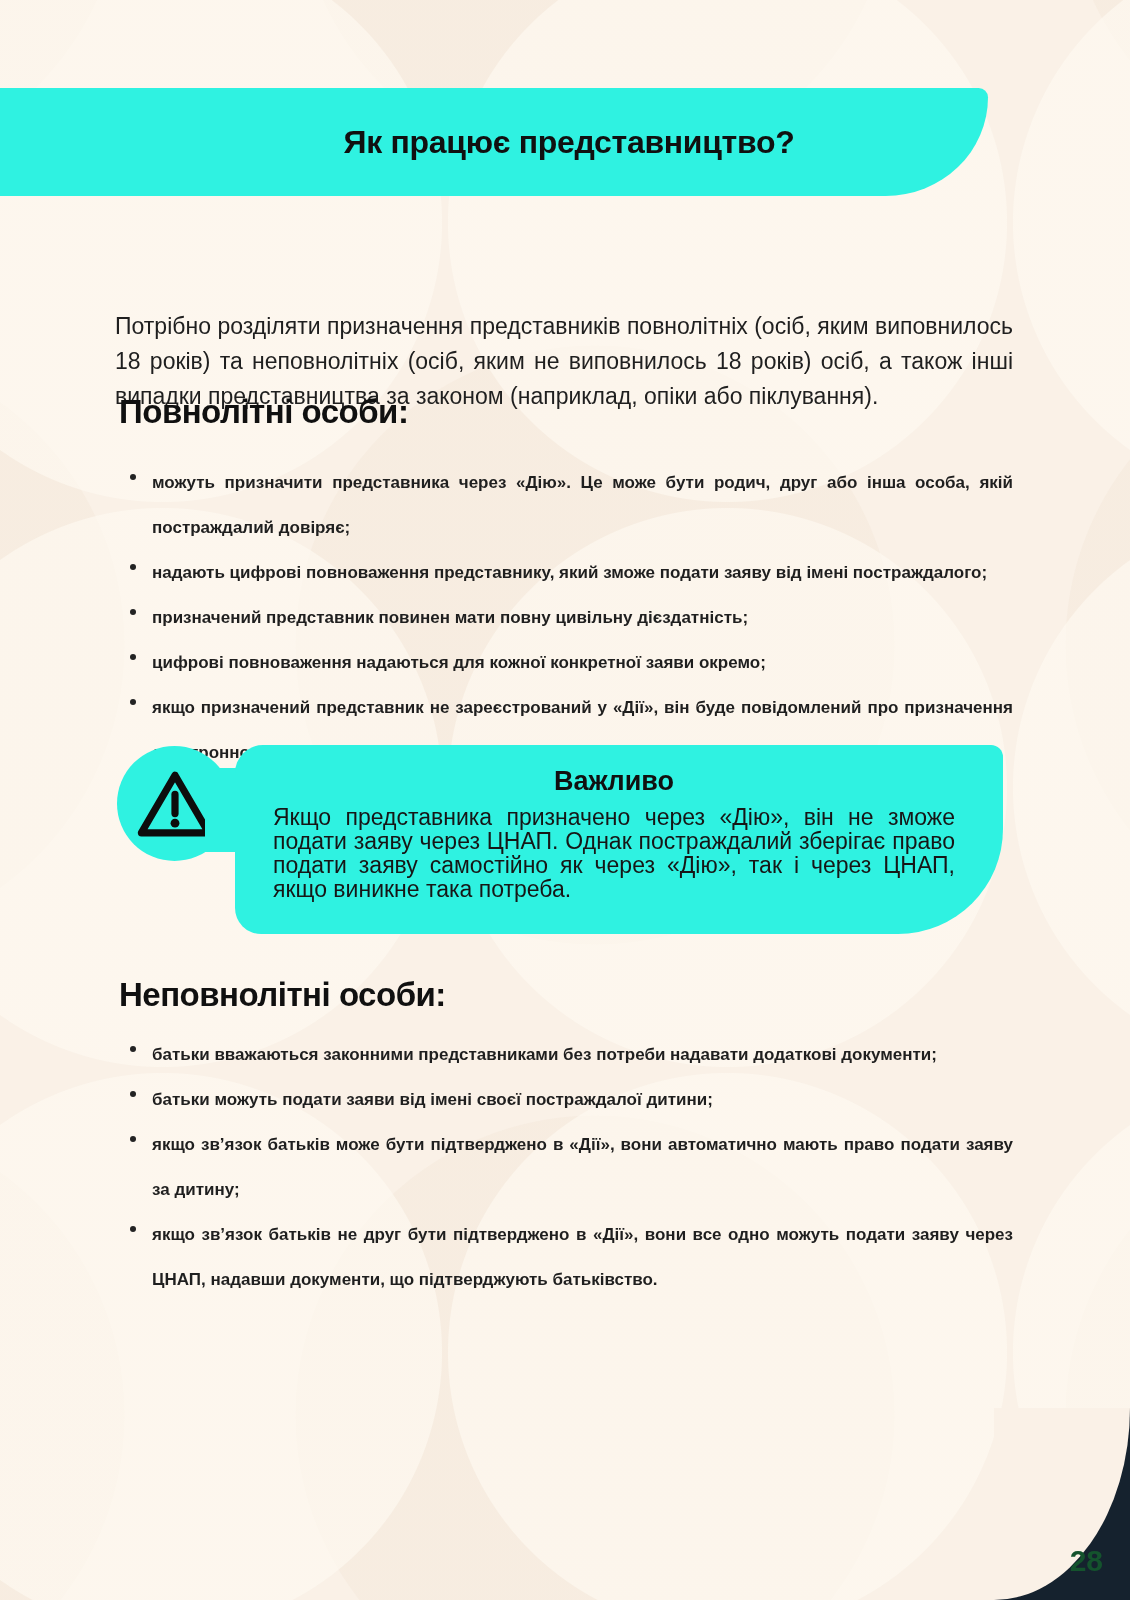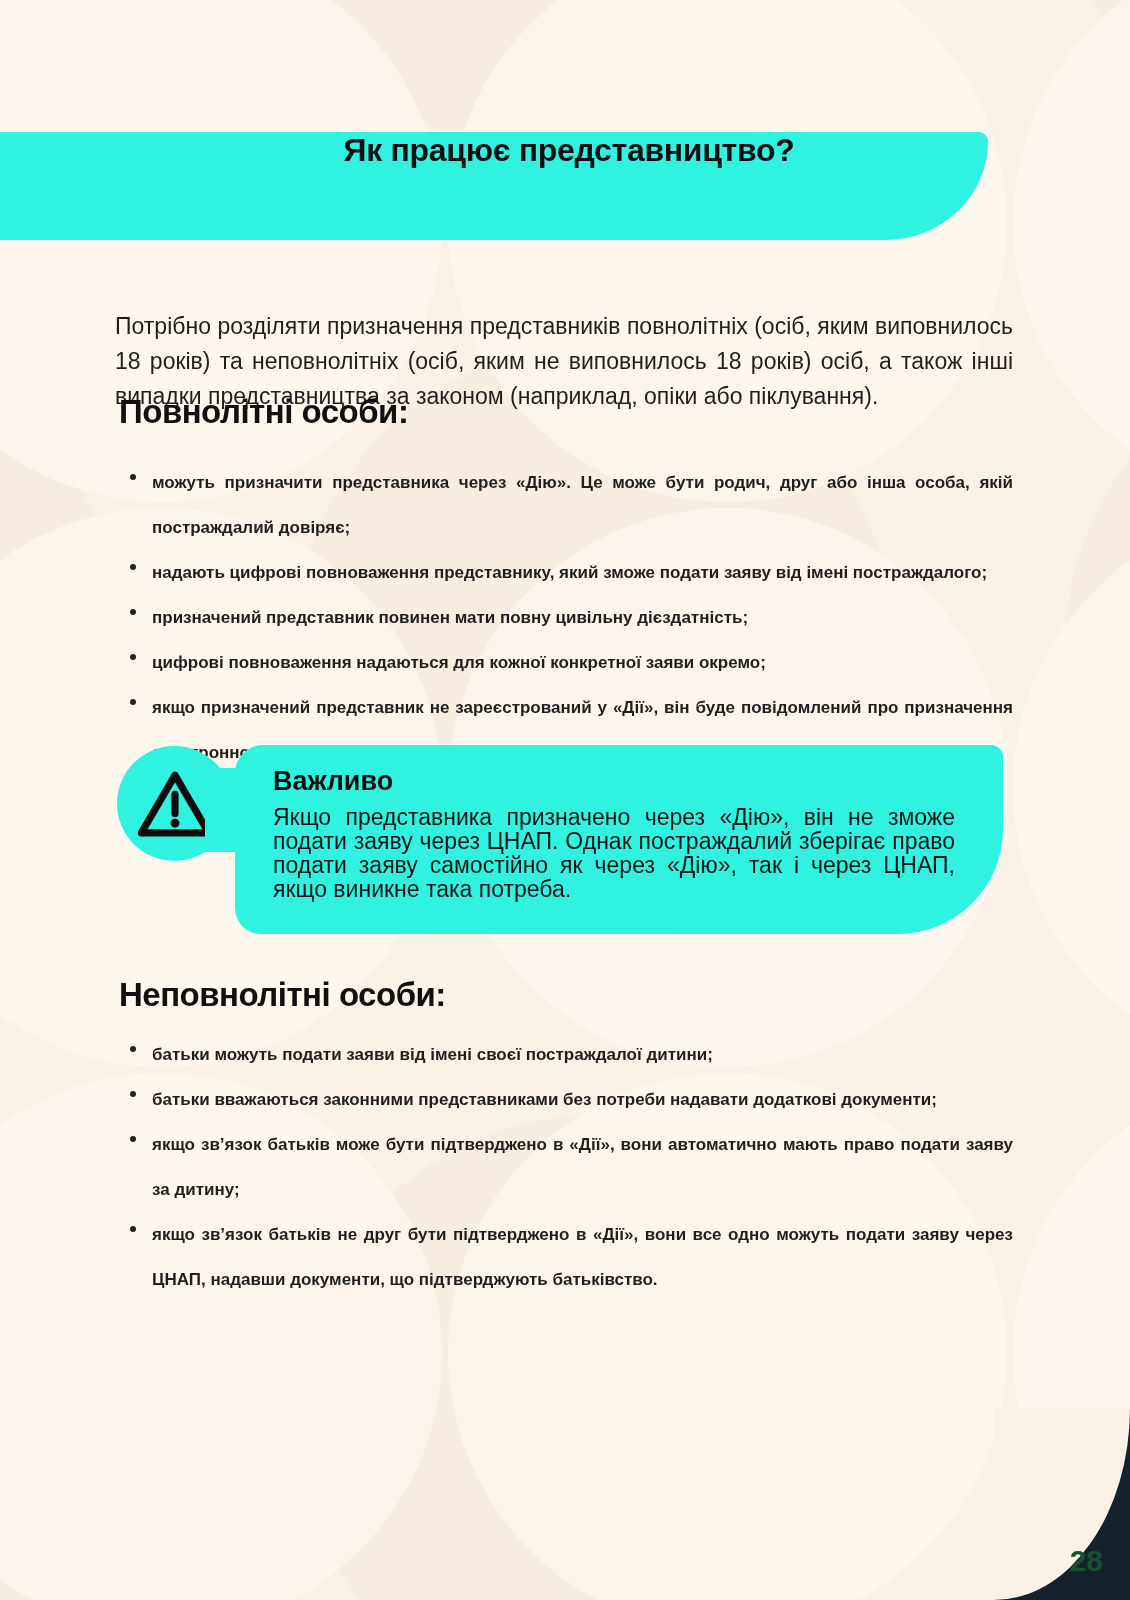--- a/index.html
+++ b/index.html
@@ -15,22 +15,22 @@
     background-image:
       radial-gradient(circle 280px at center, rgba(255,251,243,0.6) 0 279px, rgba(255,251,243,0) 280px),
       radial-gradient(circle 300px at center, rgba(241,228,214,0.35) 0 299px, rgba(241,228,214,0) 300px);
     background-size:565px 565px, 770px 770px;
     background-position:-120px -60px, 210px 260px;
   }
   .title-banner{
     position:absolute;left:0;top:88px;width:988px;height:108px;z-index:1;
     background:#2FF2E1;
     border-radius:0 10px 110px 0 / 0 10px 106px 0;
-    display:flex;align-items:flex-start;justify-content:center;
-    box-sizing:border-box;padding-left:150px;margin-top:44px;
+    display:flex;align-items:center;justify-content:center;
+    box-sizing:border-box;padding-left:150px;
   }
   .title-banner h1{
     margin:0;font-size:32px;font-weight:bold;color:#101010;letter-spacing:-0.3px;
   }
   .intro{
     position:absolute;left:115px;top:266px;width:898px;z-index:1;
     font-size:23px;line-height:35px;text-align:justify;margin-top:43px;
   }
   .sec-heading{
     position:absolute;left:119px;z-index:1;margin:0;
@@ -62,21 +62,21 @@
     position:absolute;left:205px;top:768px;width:45px;height:84px;z-index:1;
     background:#2FF2E1;
   }
   .callout-box{
     position:absolute;left:235px;top:745px;width:768px;height:189px;z-index:1;
     background:#2FF2E1;
     border-radius:28px 12px 105px 26px;
     box-sizing:border-box;padding:21px 48px 0 38px;
   }
   .callout-title{
-    margin:0 0 8px 0;font-size:27px;font-weight:bold;color:#101010;
+    margin:0 0 8px 0;font-size:27px;font-weight:bold;color:#101010;text-align:center;
   }
   .callout-text{
     margin:0;font-size:23px;line-height:24px;text-align:justify;color:#161616;
   }
   
   .corner-navy{
     position:absolute;right:0;bottom:0;width:136px;height:192px;z-index:2;
     background:#15222E;
   }
   .corner-cream{
@@ -122,21 +122,21 @@
 </div>
 <div class="callout-bridge"></div>
 <aside class="callout-box">
   <h3 class="callout-title">Важливо</h3>
   <p class="callout-text">Якщо представника призначено через «Дію», він не зможе подати заяву через ЦНАП. Однак постраждалий зберігає право подати заяву самостійно як через «Дію», так і через ЦНАП, якщо виникне така потреба.</p>
 </aside>
 
 <h2 class="sec-heading minors">Неповнолітні особи:</h2>
 
 <ul class="bullets minors">
+  <li>батьки вважаються законними представниками без потреби надавати додаткові документи;</li>
   <li>батьки можуть подати заяви від імені своєї постраждалої дитини;</li>
-  <li>батьки вважаються законними представниками без потреби надавати додаткові документи;</li>
   <li>якщо зв’язок батьків може бути підтверджено в «Дії», вони автоматично мають право подати заяву за дитину;</li>
   <li>якщо зв’язок батьків не друг бути підтверджено в «Дії», вони все одно можуть подати заяву через ЦНАП, надавши документи, що підтверджують батьківство.</li>
 </ul>
 
 <div class="corner-navy"></div>
 <div class="corner-cream"></div>
 <div class="page-number">28</div>
 
 </body></html>

